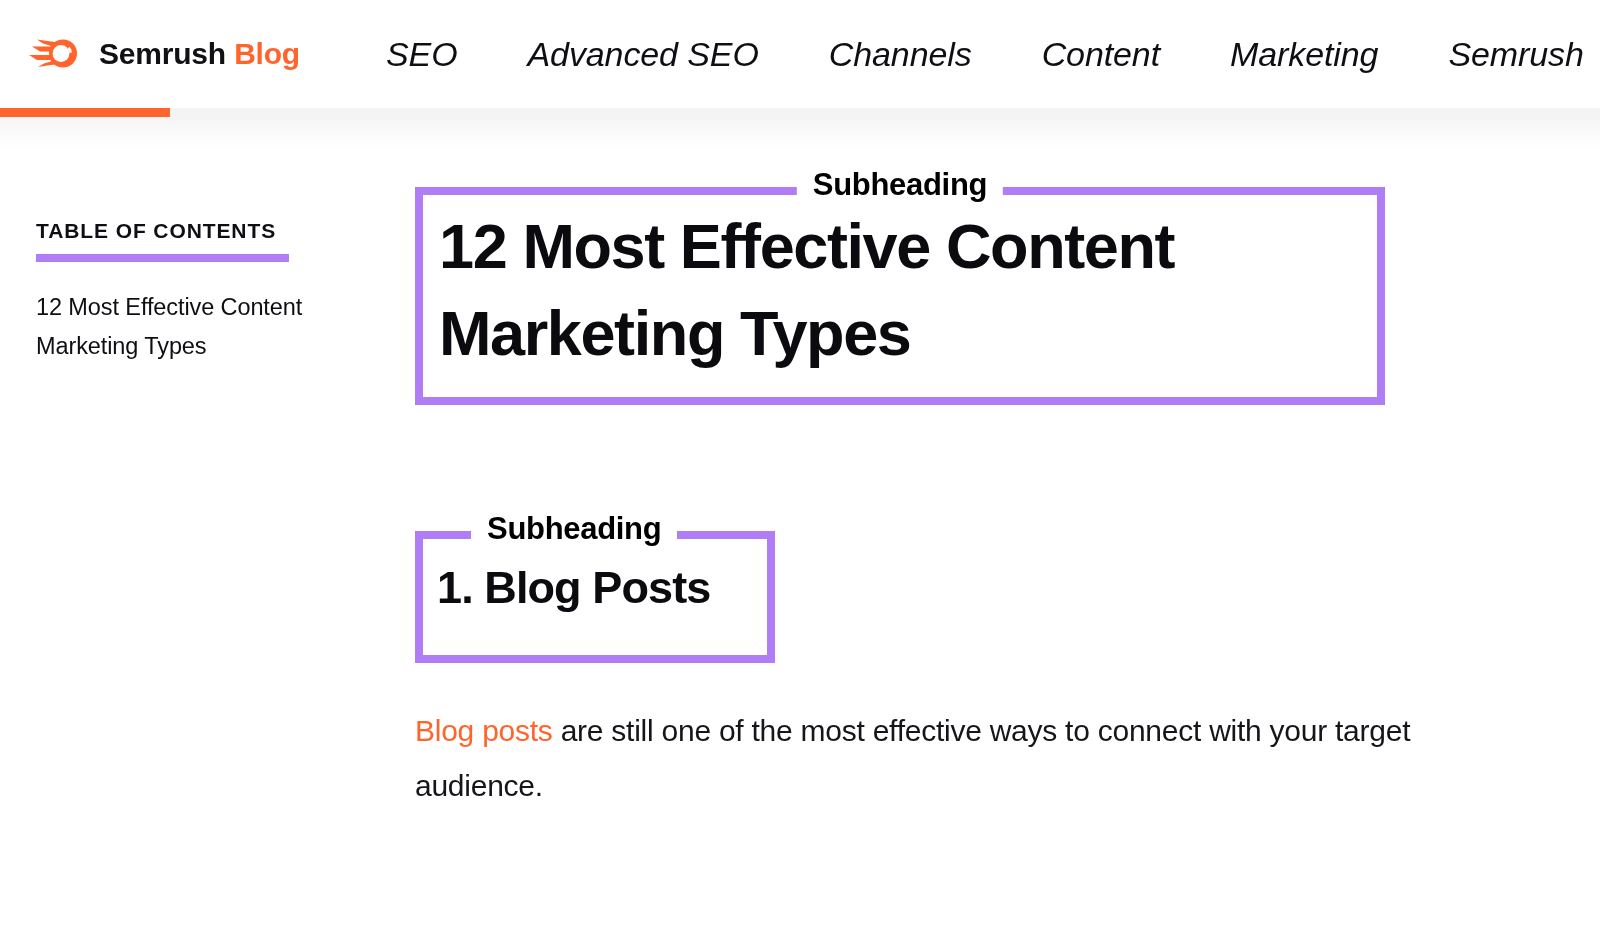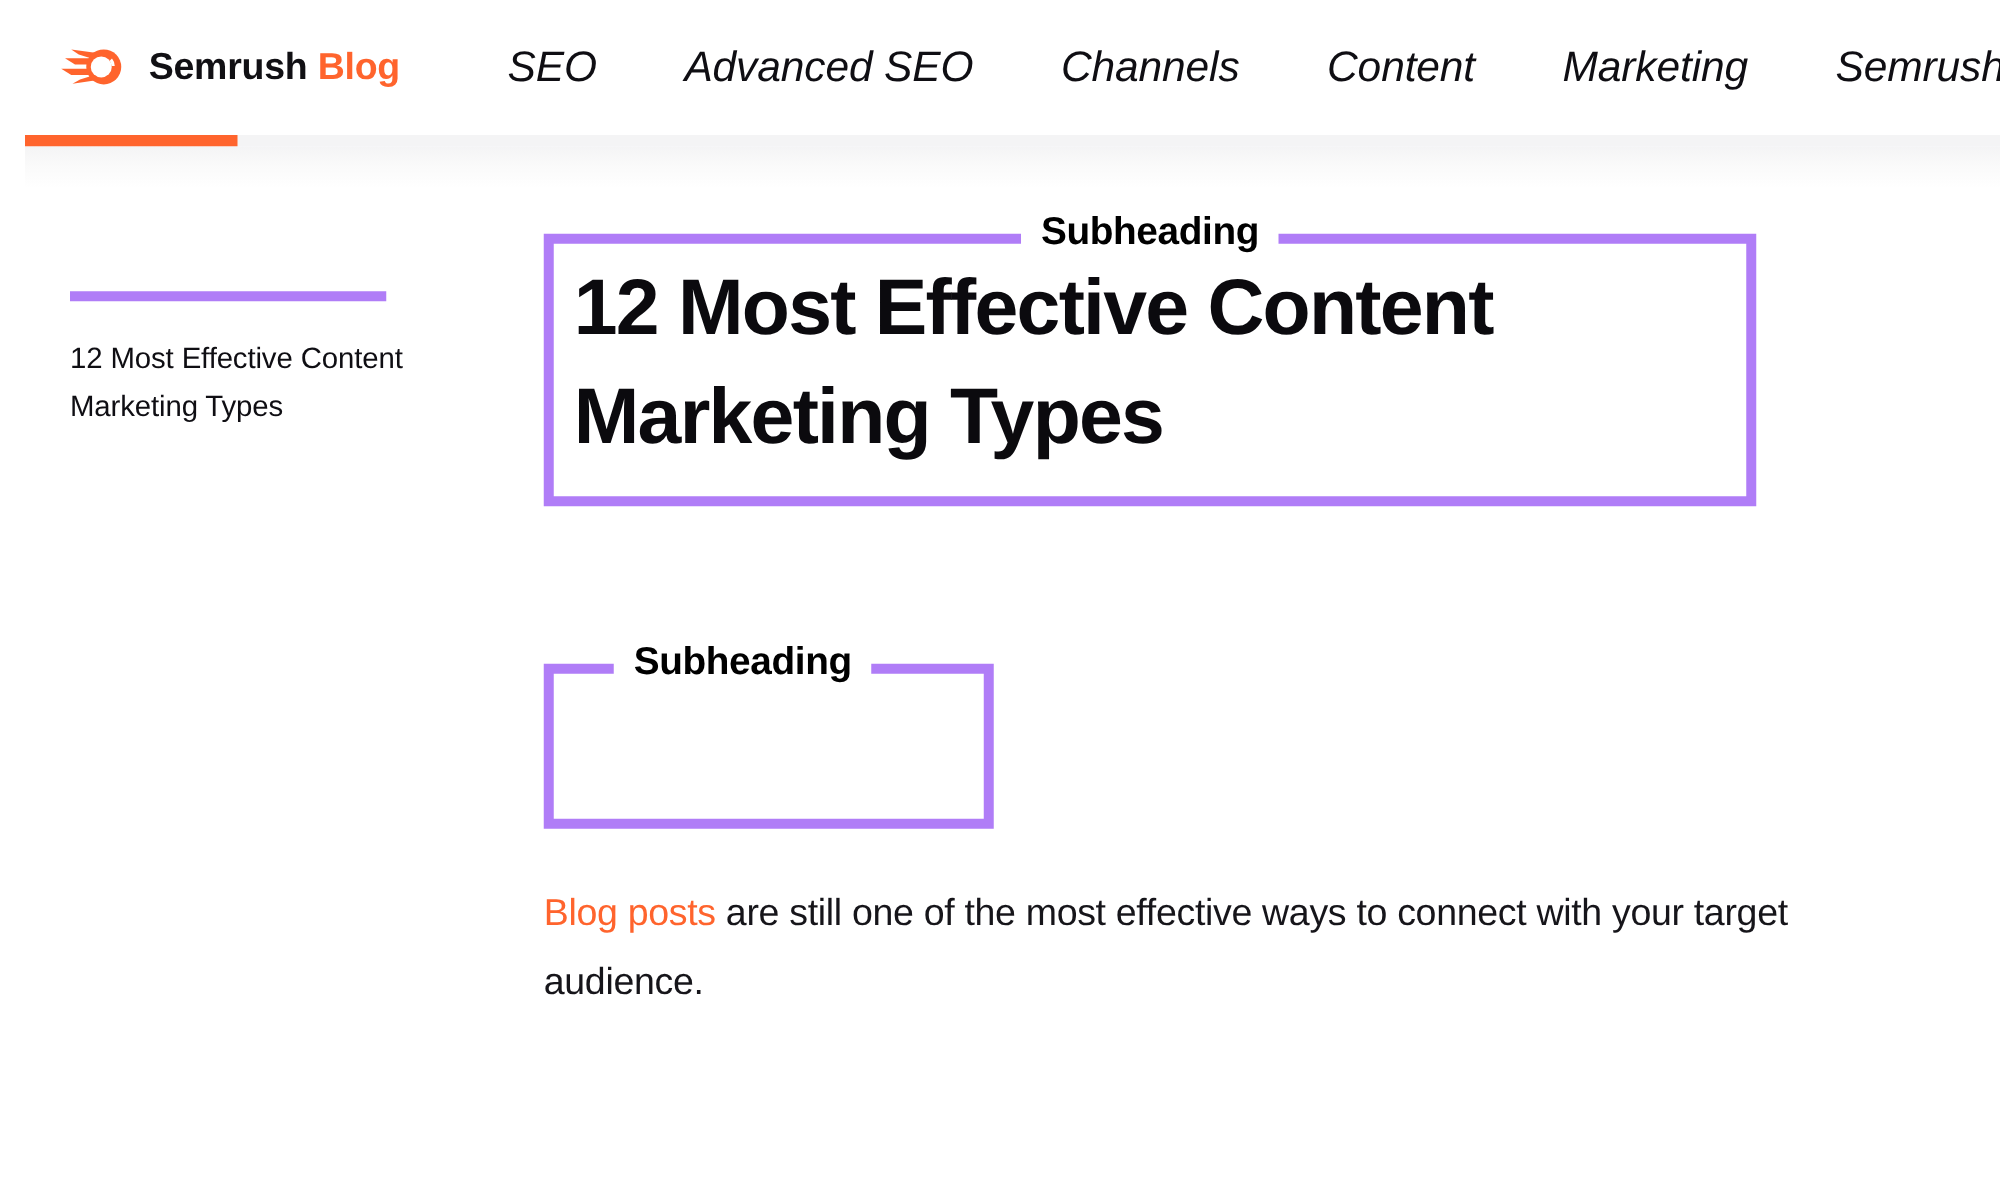--- a/index.html
+++ b/index.html
@@ -11,21 +11,20 @@
     background: #ffffff;
     font-family: "Liberation Sans", sans-serif;
     overflow: hidden;
   }
 
   .page {
     position: relative;
     width: 1510px;
     height: 952px;
     background: #ffffff;
-    margin-left: 20px;
   }
 
   
   .site-header {
     position: absolute;
     top: 0; left: 0;
     width: 1600px;
     height: 108px;
     background: #ffffff;
     display: flex;
@@ -271,35 +270,37 @@
   </header>
 
   <div class="progress-track">
     <div class="progress-fill"></div>
   </div>
   <div class="header-shade"></div>
 
   <div class="content-wrap">
 
     <aside class="toc">
+      <div class="toc-title">TABLE OF CONTENTS</div>
       <div class="toc-rule"></div>
       <nav class="toc-list">
         <a class="toc-link is-active" href="#">12 Most Effective Content Marketing Types</a>
       </nav>
     </aside>
 
     <article class="article">
 
       <section class="callout callout-hero">
         <span class="callout-label">Subheading</span>
         <h1 class="hero-heading">12 Most Effective Content Marketing Types</h1>
       </section>
 
 
       <section class="callout callout-sub">
         <span class="callout-label">Subheading</span>
+        <h2 class="sub-heading">1. Blog Posts</h2>
       </section>
 
       <p class="body-para"><a class="inline-link" href="#">Blog posts</a><span> are still one of the most effective ways to connect with your target audience.</span></p>
 
     </article>
   </div>
 </div>
 
 </body></html>

